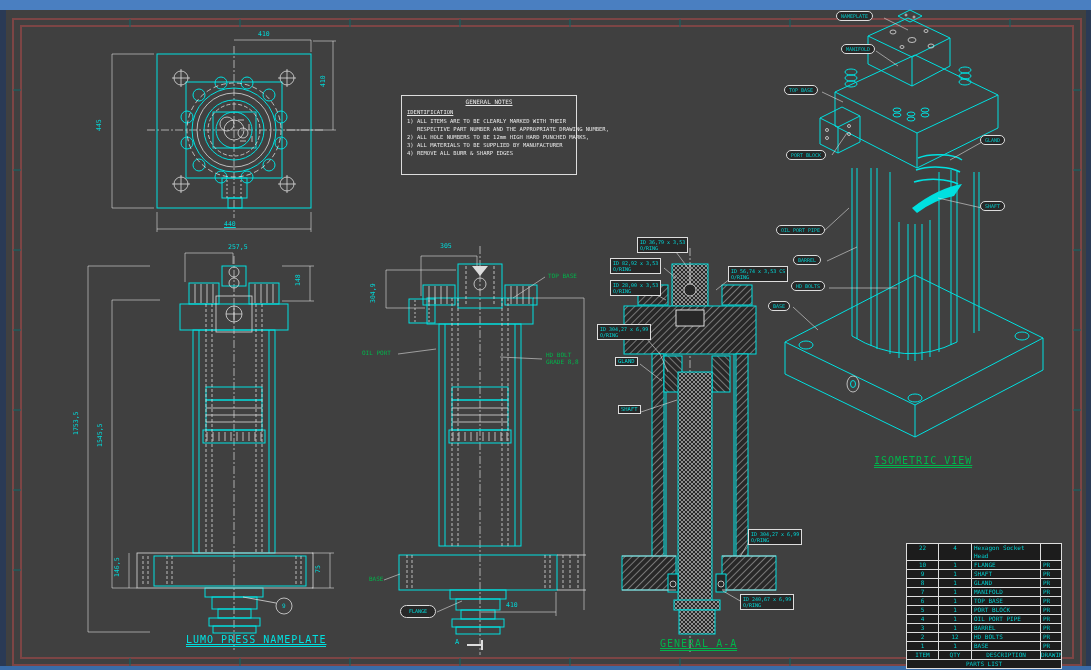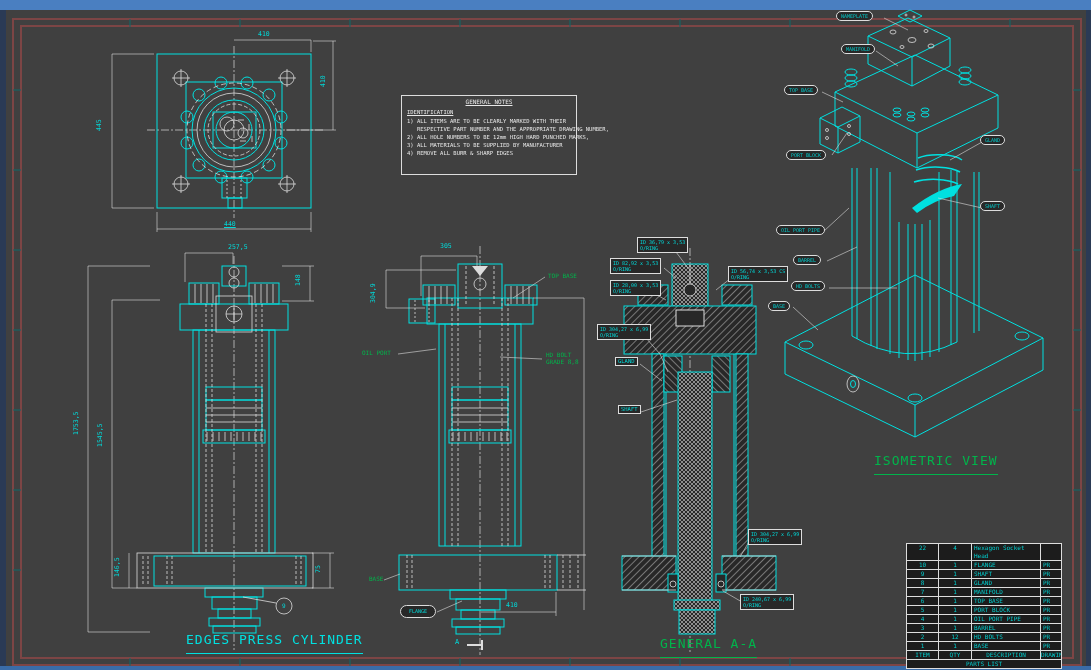--- a/index.html
+++ b/index.html
@@ -7,21 +7,21 @@
          font-family:"DejaVu Sans Mono",monospace;}
   .strip{position:absolute;}
   #titlebar{left:0;top:0;width:1091px;height:10px;background:#4a7fc1;}
   #leftstrip{left:0;top:10px;width:6px;height:660px;background:#2a3a55;}
   #rightstrip{left:1086px;top:10px;width:5px;height:660px;background:#2a3a55;}
   #bottomstrip{left:0;top:666px;width:1091px;height:4px;background:#3a6ca8;}
   svg{position:absolute;left:0;top:0;}
   .t{position:absolute;color:#00d9d9;font-size:6.5px;line-height:7px;white-space:nowrap;z-index:3;}
   .rot{transform-origin:0 100%;transform:rotate(-90deg);}
   .grn{color:#00b44b;font-size:6px;}
-  .caption{font-size:13px;letter-spacing:1px;border-bottom:1px solid currentColor;padding-bottom:10px;}
+  .caption{font-size:10px;letter-spacing:1px;border-bottom:1px solid currentColor;padding-bottom:3px;text-decoration:underline;}
   .cap-cyan{color:#00e0e0;}
   .cap-grn{color:#00b44b;}
   .callout{border:1px solid #ddd;background:#282828;color:#00d9d9;font-size:5px;line-height:6px;
            padding:1px 2px;text-align:left;z-index:3;}
   .boxlabel{border:1px solid #ddd;background:#282828;color:#00d9d9;font-size:5.5px;line-height:7px;
             padding:0 2px;z-index:3;}
   .bubble{border:1px solid #ddd;background:#282828;color:#00c8c8;font-size:5px;line-height:6px;
           padding:1px 4px;border-radius:8px;z-index:3;}
   .oval{border:1px solid #ddd;background:#282828;color:#00d9d9;font-size:5px;line-height:11px;
         width:34px;text-align:center;border-radius:8px;z-index:3;}
@@ -490,21 +490,21 @@
   <span class="t rot" style="left:103px;top:124px;">445</span>
   <span class="t" style="left:224px;top:221px;text-decoration:underline;">440</span>
 
   <span class="t" style="left:196px;top:244px;margin-left:32px;">257,5</span>
   <span class="t rot" style="left:302px;top:279px;">148</span>
   <span class="t rot" style="left:80px;top:428px;">1753,5</span>
   <span class="t rot" style="left:104px;top:440px;">1545,5</span>
   <span class="t rot" style="left:121px;top:570px;">146,5</span>
   <span class="t rot" style="left:322px;top:566px;">75</span>
   <span class="t" style="left:282px;top:602px;font-size:6px;">9</span>
-  <span class="t caption cap-cyan" style="left:186px;top:636px;">EDGES PRESS CYLINDER</span>
+  <span class="t caption cap-cyan" style="left:186px;top:636px;">LUMO PRESS NAMEPLATE</span>
 
   <span class="t" style="left:440px;top:243px;text-align:center;">305</span>
   <span class="t rot" style="left:377px;top:296px;">304,9</span>
   <span class="t" style="left:506px;top:602px;">410</span>
   <span class="t grn" style="left:548px;top:272px;">TOP BASE</span>
   <span class="t grn" style="left:362px;top:349px;">OIL PORT</span>
   <span class="t grn" style="left:546px;top:351px;"><span>HD BOLT</span><br><span>GRADE 8,8</span></span>
   <span class="t grn" style="left:369px;top:575px;">BASE</span>
   <span class="oval" style="position:absolute;left:400px;top:605px;">FLANGE</span>
   <span class="t" style="left:455px;top:639px;font-size:7px;">A</span>

